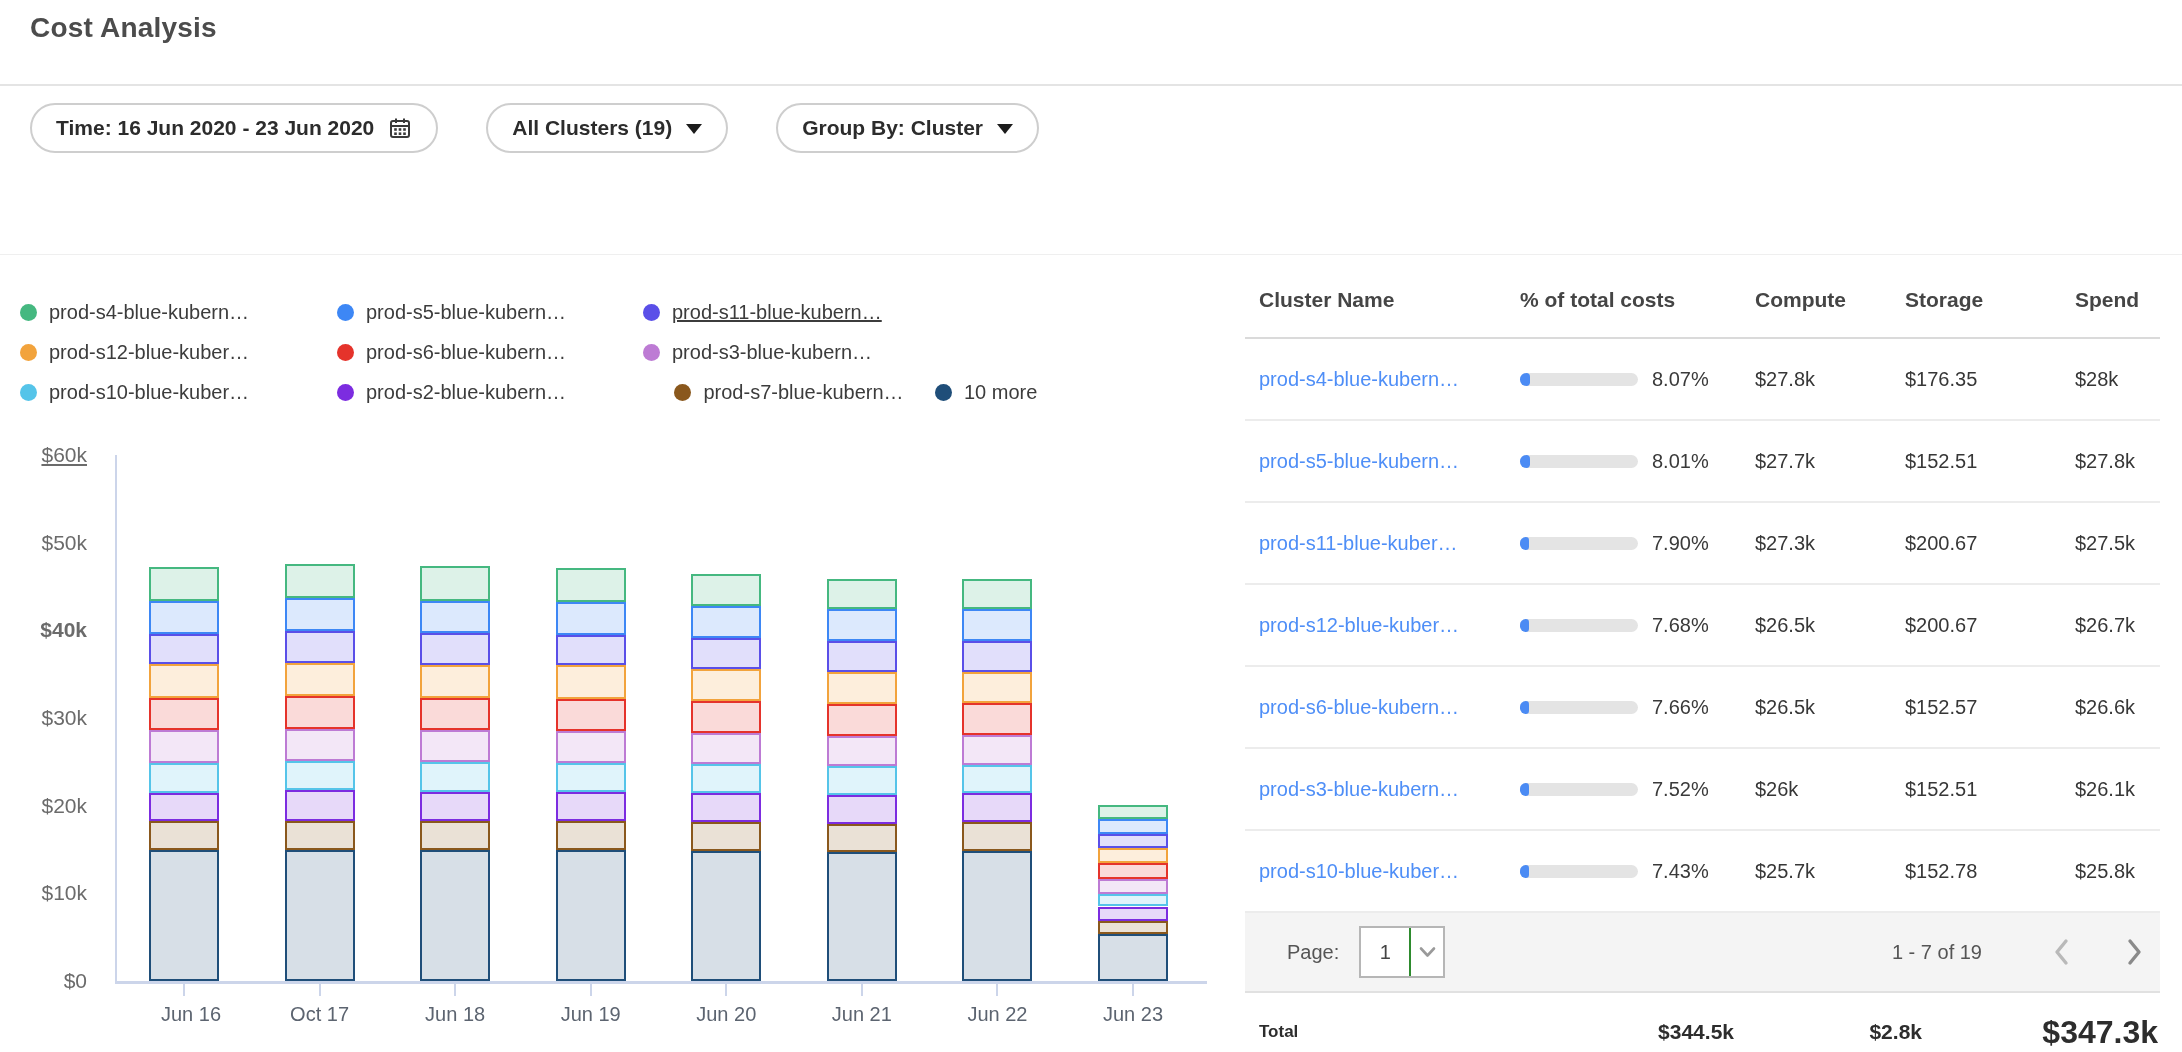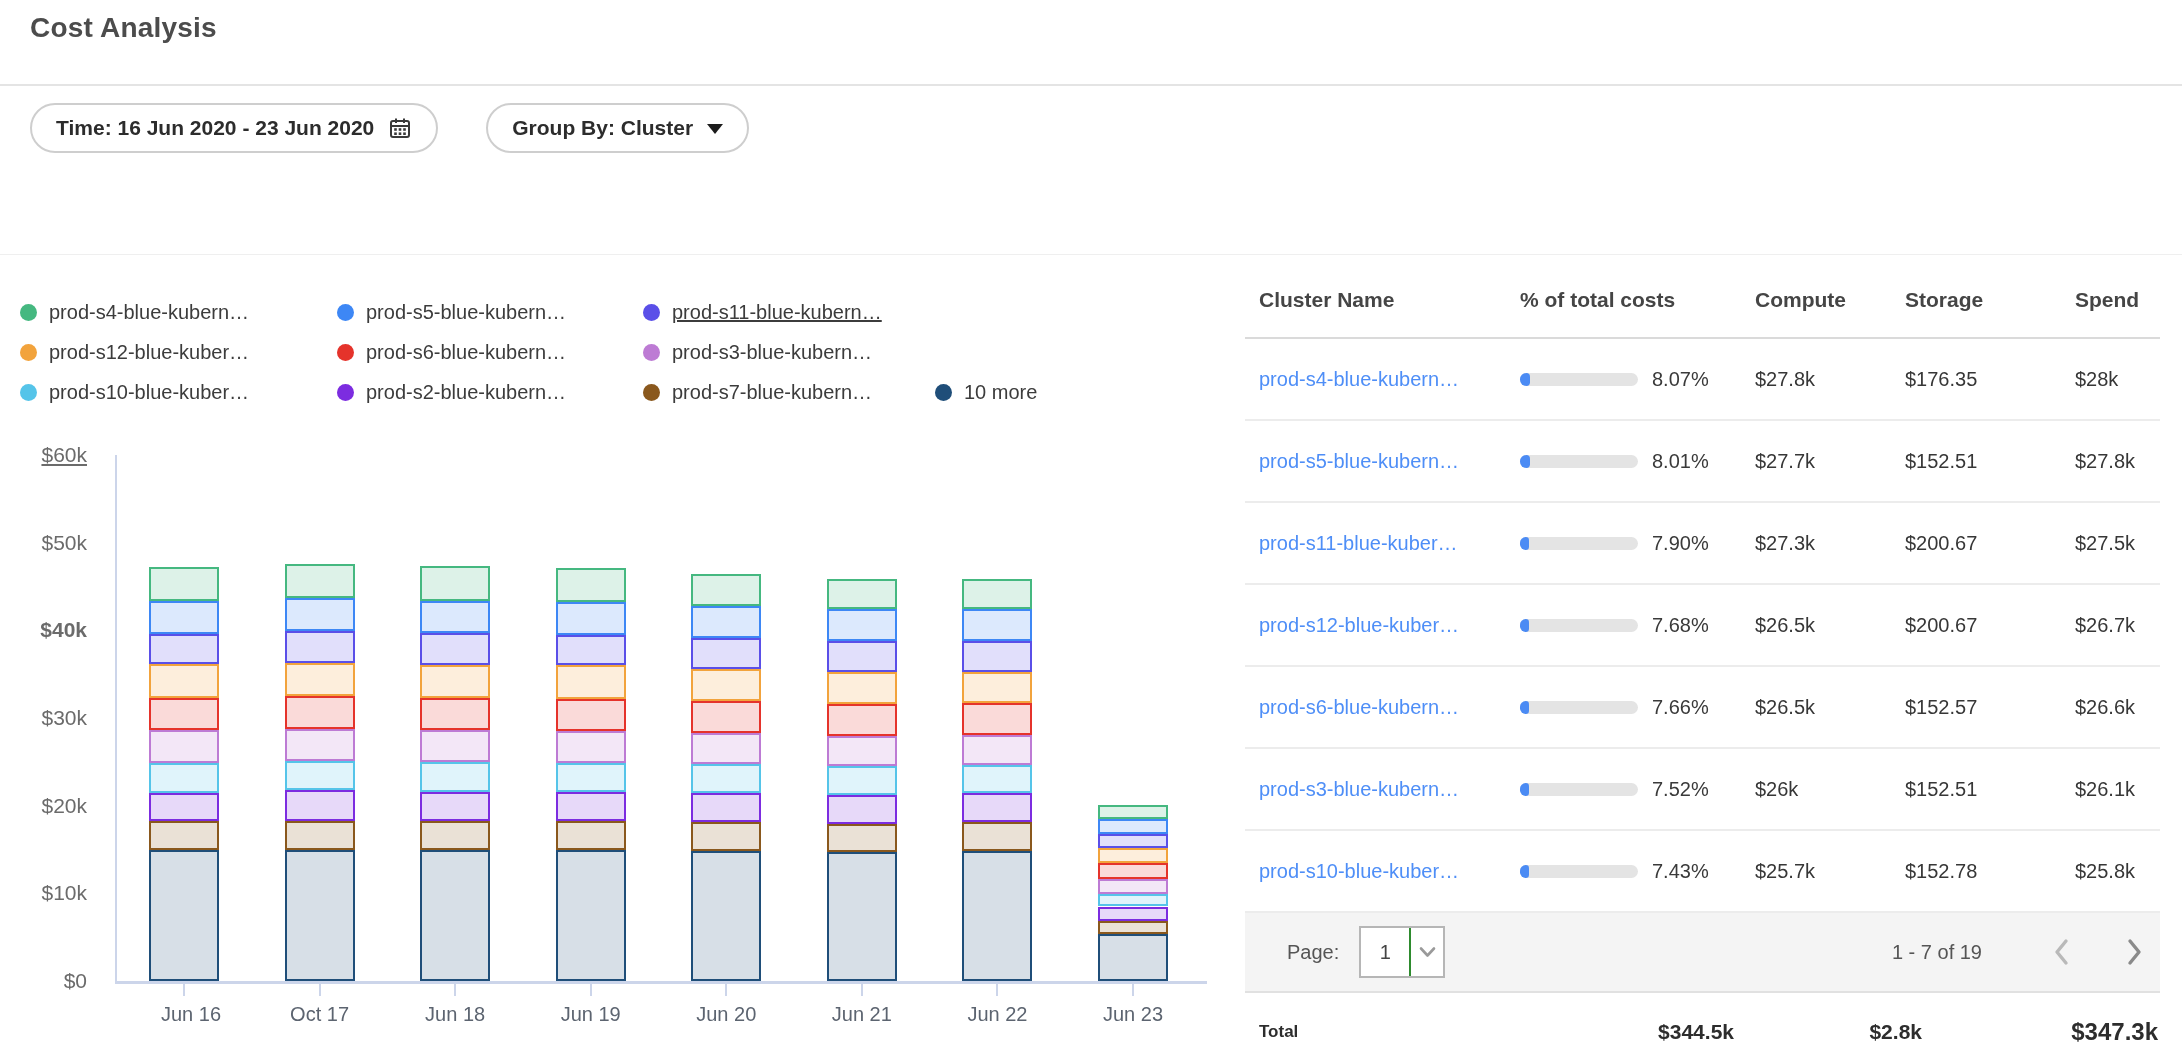--- a/index.html
+++ b/index.html
@@ -53,21 +53,21 @@
   .ps-caret{width:32px;display:flex;align-items:center;justify-content:center;}
   .pg-range{margin-left:auto;color:#555;}
   .chev{width:40px;height:40px;display:flex;align-items:center;justify-content:center;cursor:pointer;background:none;border:none;padding:0;}
   .chev.prev{margin-left:60px;}
   .chev.next{margin-left:32px;margin-right:6px;}
 
   
   .total-row{display:grid;grid-template-columns:140px 349px 188px 1fr;height:78px;align-items:center;}
   .total-row .tl{padding-left:14px;font-size:17px;font-weight:700;color:#2d2d2d;}
   .total-row .tv{text-align:right;font-size:21px;font-weight:700;color:#2d2d2d;}
-  .total-row .tv.big{font-size:24px;padding-right:2px;}
+  .total-row .tv.big{font-size:32px;padding-right:2px;}
 </style>
 </head>
 <body>
 
 <div class="page">
 
   <div class="title">Cost Analysis</div>
   <div class="hr1"></div>
   <div class="hr2"></div>
 
@@ -85,20 +85,24 @@
               <rect x="10.7" y="12.2" width="2.6" height="2.6"></rect>
               <rect x="15.2" y="12.2" width="2.6" height="2.6"></rect>
             <rect x="6.2" y="16.4" width="2.6" height="2.6"></rect>
               <rect x="10.7" y="16.4" width="2.6" height="2.6"></rect>
               <rect x="15.2" y="16.4" width="2.6" height="2.6"></rect>
           </g>
         </svg>
       </span>
     </div>
     <div class="pill">
+      <span>All Clusters (19)</span>
+      <span class="caret"></span>
+    </div>
+    <div class="pill">
       <span>Group By: Cluster</span>
       <span class="caret"></span>
     </div>
   </div>
 
   <div class="legend">
       <div class="lg-item" style="grid-area: 1 / 1;">
         <div class="lg-dot" style="background: rgb(69, 184, 128);"></div>
         <div>prod-s4-blue-kubern…</div>
       </div>
@@ -123,21 +127,21 @@
         <div>prod-s3-blue-kubern…</div>
       </div>
       <div class="lg-item" style="grid-area: 3 / 1;">
         <div class="lg-dot" style="background: rgb(85, 196, 233);"></div>
         <div>prod-s10-blue-kuber…</div>
       </div>
       <div class="lg-item" style="grid-area: 3 / 2;">
         <div class="lg-dot" style="background: rgb(124, 44, 224);"></div>
         <div>prod-s2-blue-kubern…</div>
       </div>
-      <div class="lg-item" style="grid-area: 3 / 3;">
+      <div class="lg-item" style="grid-area: 3 / 3; justify-content: center;">
         <div class="lg-dot" style="background: rgb(138, 88, 29);"></div>
         <div>prod-s7-blue-kubern…</div>
       </div>
       <div class="lg-item" style="grid-area: 3 / 4;">
         <div class="lg-dot" style="background: rgb(31, 78, 121);"></div>
         <div>10 more</div>
       </div>
     </div>
 
   <div class="axis">

